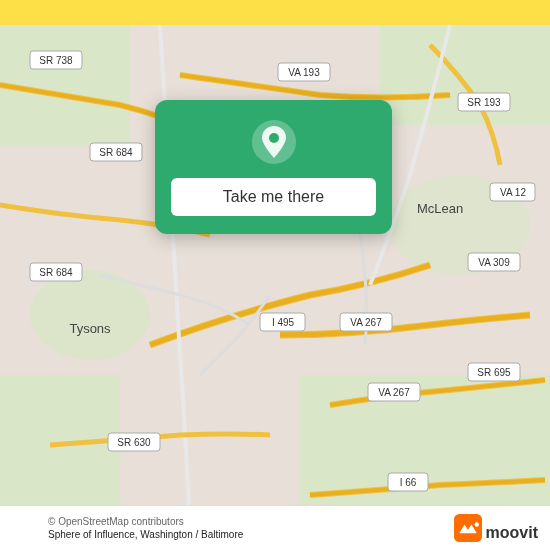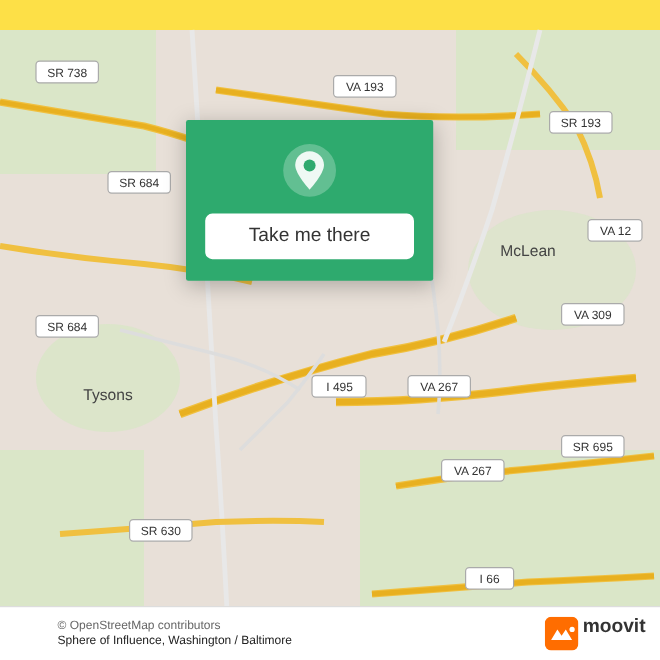--- a/index.html
+++ b/index.html
@@ -25,23 +25,23 @@
       position: absolute;
       top: 0; left: 0;
       width: 100%; height: 100%;
     }
 
     
     #popup-card {
       position: absolute;
       top: 100px;
       left: 155px;
-      width: 206px;
+      width: 237px;
       background: #2eaa6e;
-      border-radius: 2px;
+      border-radius: 12px;
       display: flex;
       flex-direction: column;
       align-items: center;
       padding: 18px 16px 18px 16px;
       box-shadow: 0 4px 18px rgba(0,0,0,0.25);
       justify-content: center;
     }
 
     #popup-icon {
       width: 48px;
@@ -90,21 +90,21 @@
     #location-title {
       font-size: 10px;
       color: #222;
       font-weight: 500;
       margin-top: 2px;
       text-align: right;
     }
 
     #moovit-logo {
       display: flex;
-      align-items: flex-start;
+      align-items: flex-end;
       gap: 4px;
     }
 
     #moovit-icon {
       width: 28px;
       height: 28px;
     }
 
     #moovit-text {
       font-size: 16px;

